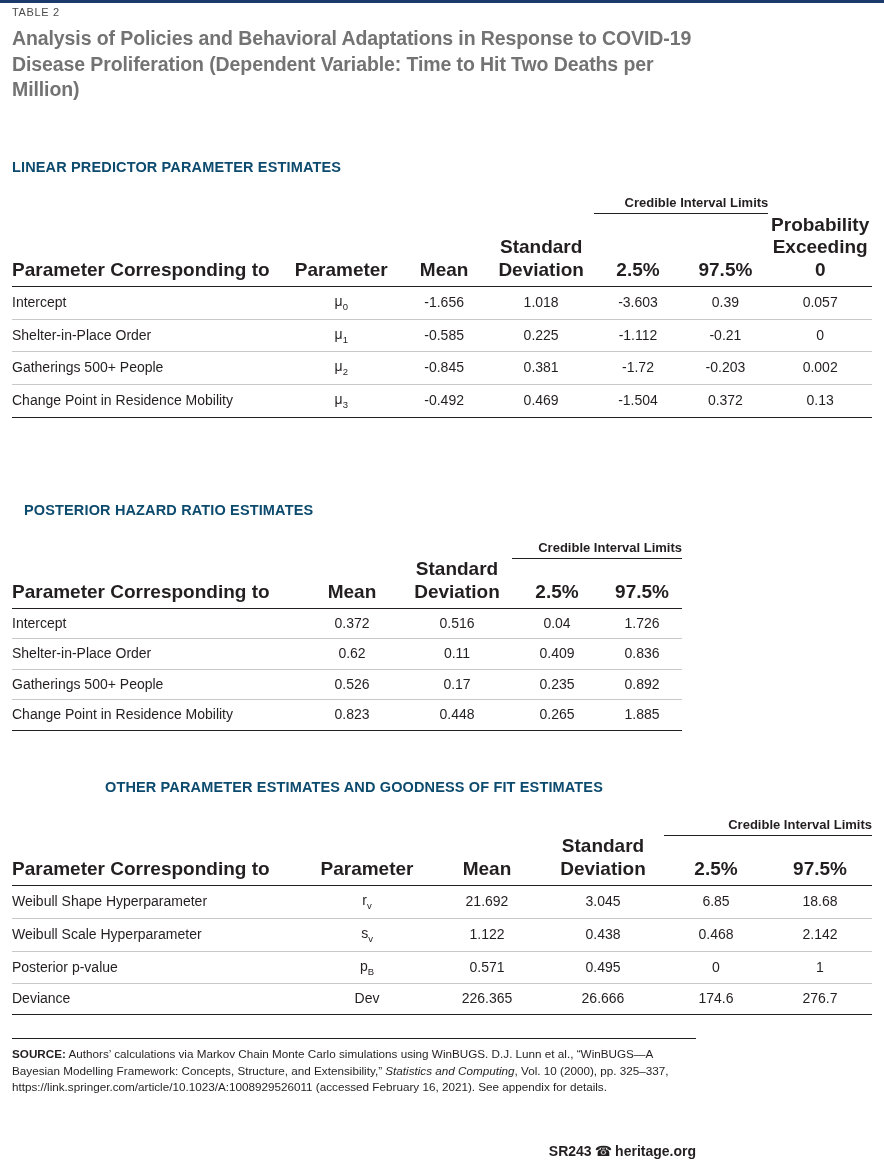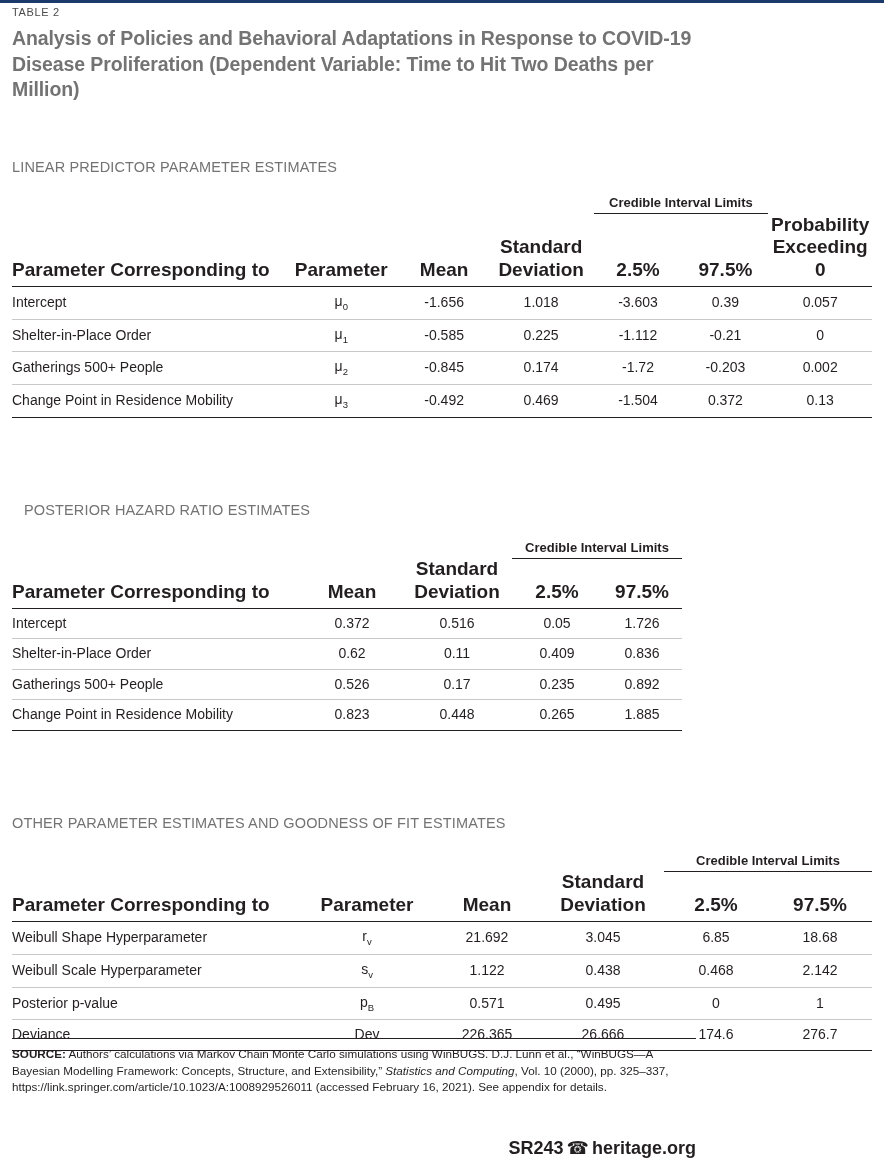--- a/index.html
+++ b/index.html
@@ -30,44 +30,44 @@
   }
   .doc-title {
     font-size: 19.5px;
     font-weight: bold;
     line-height: 1.32;
     color: #737373;
     margin: 6px 0 0 0;
     letter-spacing: -0.1px;
   }
   .section-head {
-    color: #737373;
-    font-weight: normal;
+    color: #0c4a6e;
+    font-weight: bold;
     font-size: 14.5px;
     letter-spacing: 0.01em;
     margin: 0;
   }
   .sec1 { margin-top: 56px; }
   .sec2 { margin-top: 84px; margin-left: 12px; }
-  .sec3 { margin-top: 84px; }
+  .sec3 { margin-top: 48px; text-align: center; }
 
   table {
     border-collapse: collapse;
     font-size: 13.5px;
   }
   td, th { padding: 0; }
 
   .ci-label {
     font-size: 13px;
     font-weight: bold;
     text-align: center;
     padding-bottom: 3px;
     color: #231f20;
   }
-  .ci-rule { border-bottom: 1.5px solid #231f20; }
+  .ci-rule { border-bottom: 1.5px solid #231f20; text-align: right; }
 
   .colhead {
     font-size: 19px;
     font-weight: bold;
     vertical-align: bottom;
     padding-bottom: 5px;
     line-height: 1.18;
     color: #231f20;
   }
   .head-rule-row td { border-bottom: 1.5px solid #231f20; height: 0; }
@@ -122,21 +122,21 @@
     font-size: 11.7px;
     line-height: 1.42;
     color: #231f20;
   }
   .src b { font-weight: bold; }
   .src i { font-style: italic; }
   .footer {
     position: absolute;
     right: 12px;
     bottom: 8px;
-    font-size: 18px;
+    font-size: 14px;
     font-weight: bold;
     color: #231f20;
   }
   .footer .glyph { font-weight: normal; padding: 0 3px; }
 </style>
 </head>
 <body>
 
 <div class="page">
 
@@ -199,21 +199,21 @@
       <td class="c">-0.585</td>
       <td class="c">0.225</td>
       <td class="c">-1.112</td>
       <td class="c">-0.21</td>
       <td class="c">0</td>
     </tr>
     <tr class="datarow">
       <td class="l">Gatherings 500+ People</td>
       <td class="c"><span class="param-sym">μ<sub>2</sub></span></td>
       <td class="c">-0.845</td>
-      <td class="c">0.174</td>
+      <td class="c">0.381</td>
       <td class="c">-1.72</td>
       <td class="c">-0.203</td>
       <td class="c">0.002</td>
     </tr>
     <tr class="datarow">
       <td class="l">Change Point in Residence Mobility</td>
       <td class="c"><span class="param-sym">μ<sub>3</sub></span></td>
       <td class="c">-0.492</td>
       <td class="c">0.469</td>
       <td class="c">-1.504</td>
@@ -252,21 +252,21 @@
           <td></td>
           <td></td>
           <td></td>
           <td></td>
     </tr>
 
     <tr class="datarow">
       <td class="l">Intercept</td>
       <td class="c">0.372</td>
       <td class="c">0.516</td>
-      <td class="c">0.05</td>
+      <td class="c">0.04</td>
       <td class="c">1.726</td>
     </tr>
     <tr class="datarow">
       <td class="l">Shelter-in-Place Order</td>
       <td class="c">0.62</td>
       <td class="c">0.11</td>
       <td class="c">0.409</td>
       <td class="c">0.836</td>
     </tr>
     <tr class="datarow">

